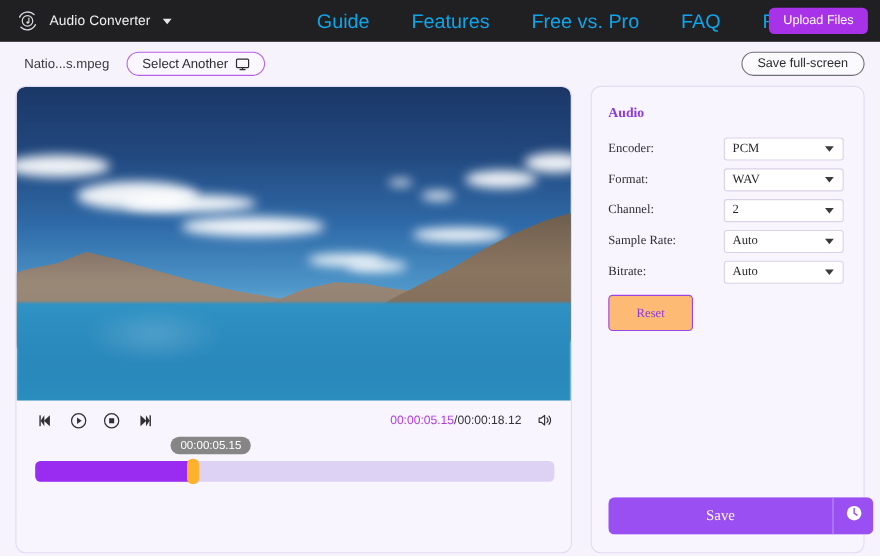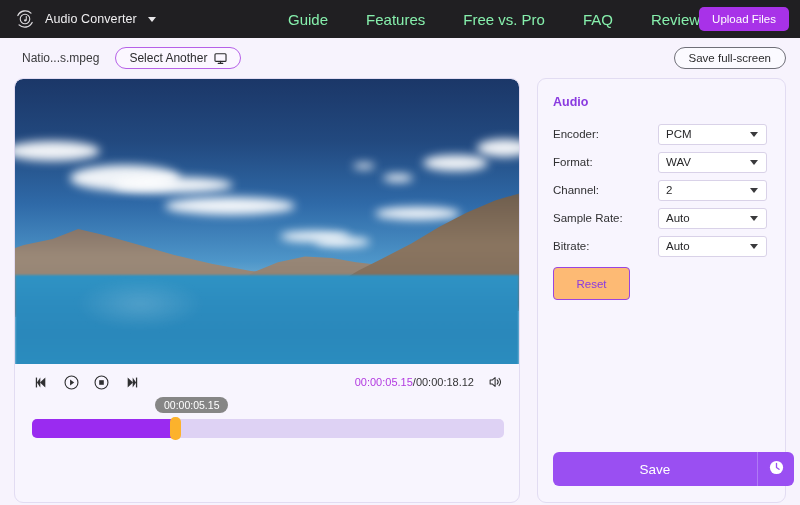--- a/index.html
+++ b/index.html
@@ -60,22 +60,22 @@
     display: flex;
     align-items: center;
     gap: 38px;
     position: absolute;
     left: 288px;
     top: 0;
     height: 38px;
   }
 
   .nav-item {
-    color: #86efac;
-    font-size: 15px;
+    color: #0ea5e9;
+    font-size: 18px;
     white-space: nowrap;
     cursor: pointer;
   }
 
   .upload-btn {
     position: absolute;
     right: 11px;
     top: 7px;
     height: 24px;
     padding: 0 13px;
@@ -331,20 +331,21 @@
     background: #fcb22c;
     border-radius: 5px;
     cursor: pointer;
   }
 
   
   .right-panel {
     flex: 1 1 auto;
     position: relative;
     padding: 16px 18px 0 15px;
+    font-family: Liberation Serif, serif;
   }
 
   .section-title {
     color: #8a3ae0;
     font-size: 12.5px;
     font-weight: bold;
     margin-bottom: 14px;
   }
 
   .setting-row {

